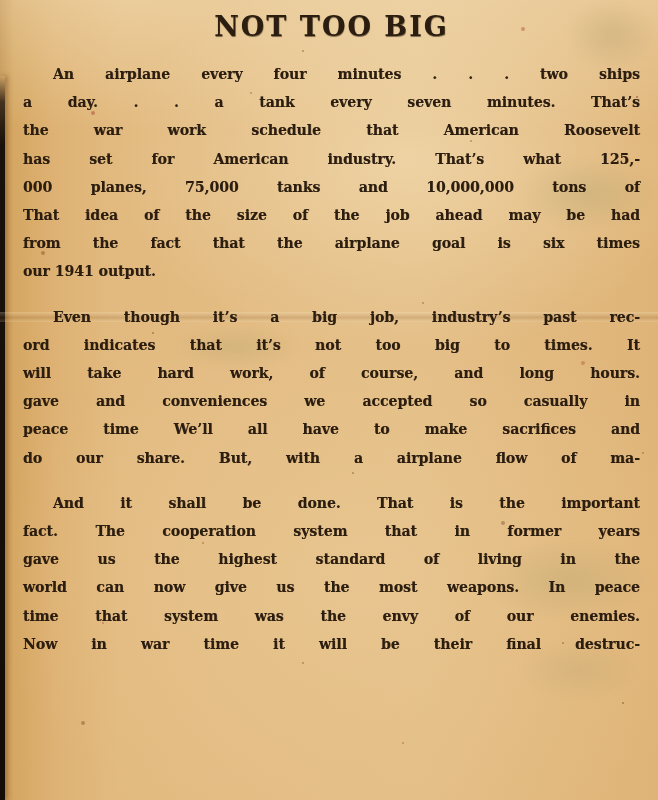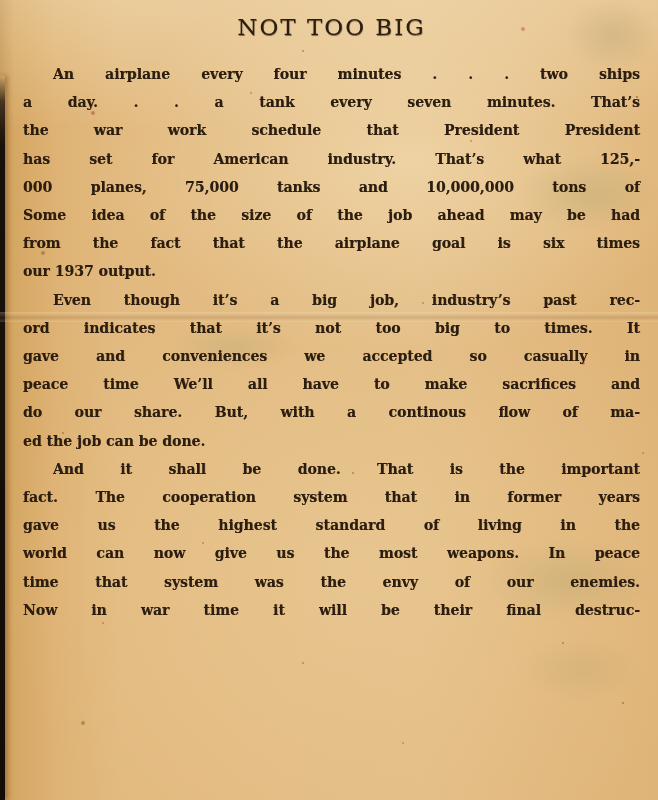--- a/index.html
+++ b/index.html
@@ -81,28 +81,28 @@
       402px 742px 0 rgba(150,45,28,0.38),
       622px 702px 0 rgba(96,48,16,0.45);
   }
   .content {
     position: relative;
     padding: 12px 18px 0 23px;
   }
   .title {
     margin: 0 0 18px 0;
     text-align: center;
-    font-size: 23px;
-    font-weight: normal;
+    font-size: 27px;
+    font-weight: bold;
     letter-spacing: 2px;
     line-height: 30px;
     text-shadow: 0.4px 0.5px 0.7px rgba(40,24,8,0.55);
   }
   .para { margin: 0; }
-  .para + .para { }
+  .para + .para { margin-top: 17px; }
   .line {
     font-size: 14px;
     font-weight: bold;
     line-height: 28.2px;
     white-space: normal;
     text-shadow: 0.35px 0.45px 0.6px rgba(40,24,8,0.50);
   }
   .line.just {
     text-align: justify;
     text-align-last: justify;
@@ -121,35 +121,35 @@
   <div class="ghost ghost-4"></div>
   <div class="ghost ghost-5"></div>
   <div class="specks"></div>
 
   <div class="content">
     <h1 class="title">NOT TOO BIG</h1>
 
     <div class="para">
       <div class="line just indent">An airplane every four minutes . . . two ships</div>
       <div class="line just">a day. . . a tank every seven minutes. That’s</div>
-      <div class="line just">the war work schedule that President President</div>
+      <div class="line just">the war work schedule that American Roosevelt</div>
       <div class="line just">has set for American industry. That’s what 125,-</div>
       <div class="line just">000 planes, 75,000 tanks and 10,000,000 tons of</div>
-      <div class="line just">Some idea of the size of the job ahead may be had</div>
+      <div class="line just">That idea of the size of the job ahead may be had</div>
       <div class="line just">from the fact that the airplane goal is six times</div>
-      <div class="line">our 1937 output.</div>
+      <div class="line">our 1941 output.</div>
     </div>
 
     <div class="para">
       <div class="line just indent">Even though it’s a big job, industry’s past rec-</div>
       <div class="line just">ord indicates that it’s not too big to times. It</div>
+      <div class="line just">will take hard work, of course, and long hours.</div>
       <div class="line just">gave and conveniences we accepted so casually in</div>
       <div class="line just">peace time We’ll all have to make sacrifices and</div>
-      <div class="line just">do our share. But, with a continous flow of ma-</div>
-      <div class="line">ed the job can be done.</div>
+      <div class="line just">do our share. But, with a airplane flow of ma-</div>
     </div>
 
     <div class="para">
       <div class="line just indent">And it shall be done. That is the important</div>
       <div class="line just">fact. The cooperation system that in former years</div>
       <div class="line just">gave us the highest standard of living in the</div>
       <div class="line just">world can now give us the most weapons. In peace</div>
       <div class="line just">time that system was the envy of our enemies.</div>
       <div class="line just">Now in war time it will be their final destruc-</div>
 

